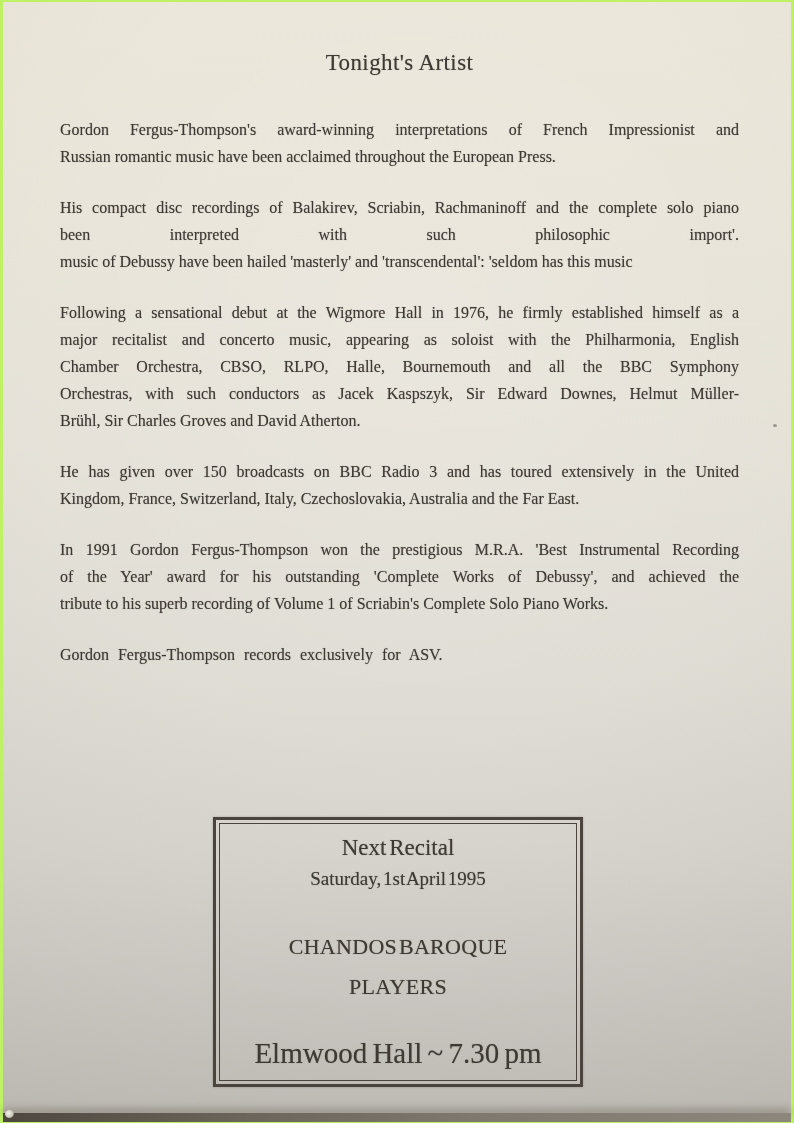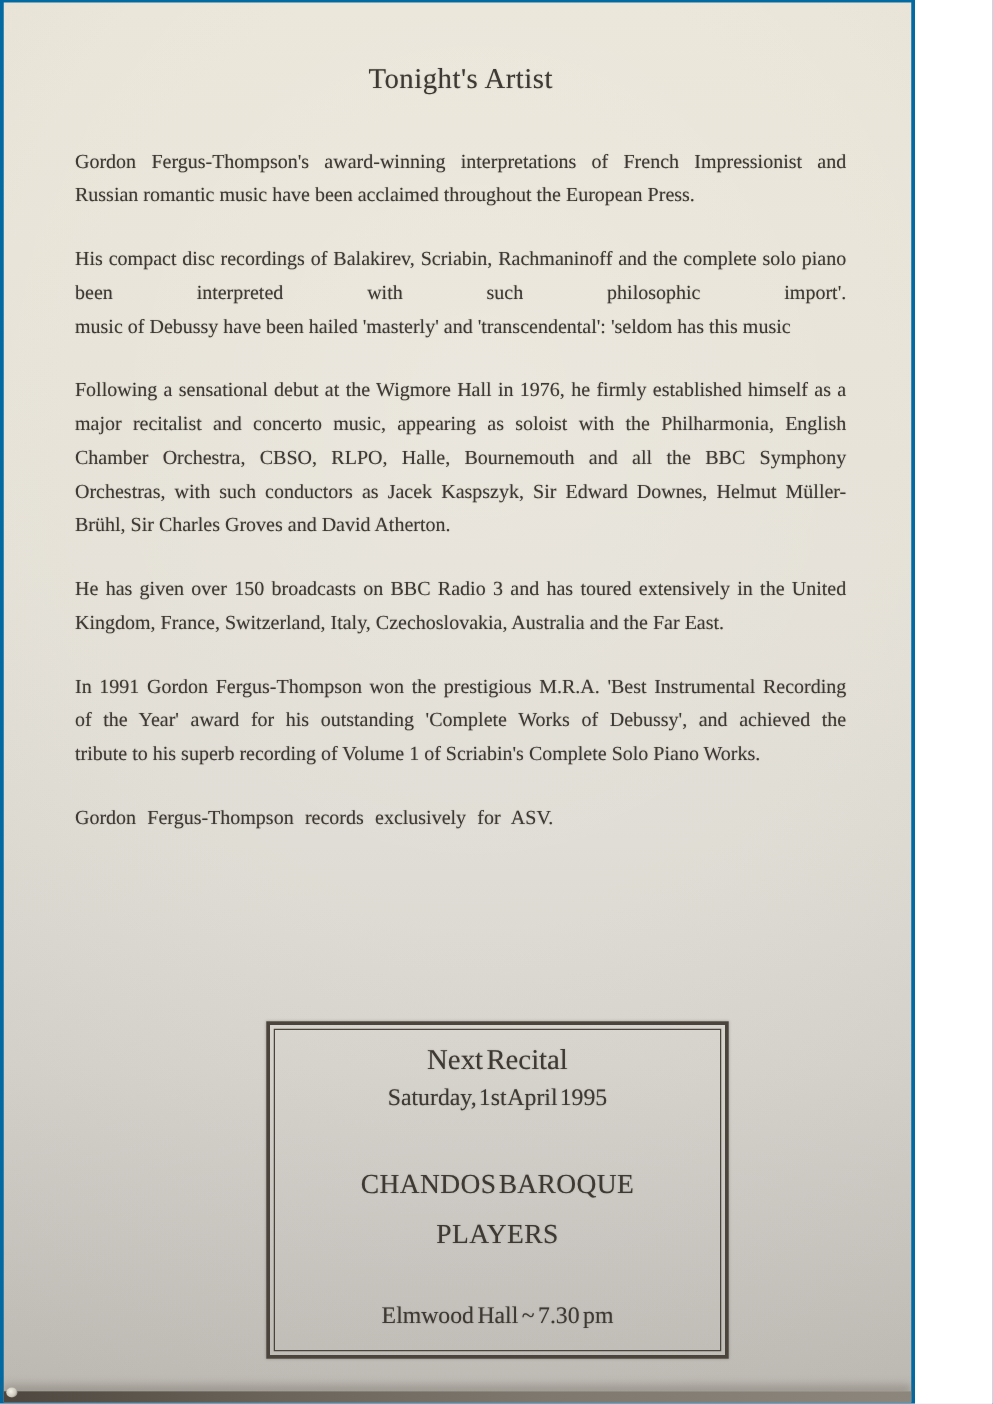--- a/index.html
+++ b/index.html
@@ -1,20 +1,20 @@
 <!DOCTYPE html>
 <html><head>
 <meta charset="utf-8">
 <style>
   html, body { margin: 0; padding: 0; background: #ffffff; }
   .photo {
     position: relative;
-    width: 732px;
+    width: 794px;
     height: 1123px;
-    background: #0369a1;
+    background: #bef264;
     overflow: hidden;
     font-family: "Liberation Serif", serif;
   }
   .paper {
     position: absolute;
     left: 3px; right: 3px; top: 2px; bottom: 1px;
     background: linear-gradient(180deg,
       #eae5d8 0%, #e8e3d7 18%, #e4e0d6 40%,
       #dedbd3 60%, #d7d4ce 76%, #cdcac5 88%,
       #c6c3be 96%, #c2bfba 100%);
@@ -77,21 +77,21 @@
     font-size: 19px; line-height: 31px; word-spacing: -3px;
   }
   .rb-ensemble {
     margin-top: 33px;
     font-size: 22px; line-height: 40px;
     word-spacing: -4px; letter-spacing: 0.3px;
   }
   .rb-ensemble-line { display: block; }
   .rb-venue {
     margin-top: 30px;
-    font-size: 19px; line-height: 32px; word-spacing: -2px;
+    font-size: 29px; line-height: 32px; word-spacing: -2px;
   }
 
   .speck {
     position: absolute;
     left: 770px; top: 422px;
     width: 4px; height: 3px;
     border-radius: 50%;
     background: rgba(95,88,78,0.55);
   }
   .bottom-edge {

